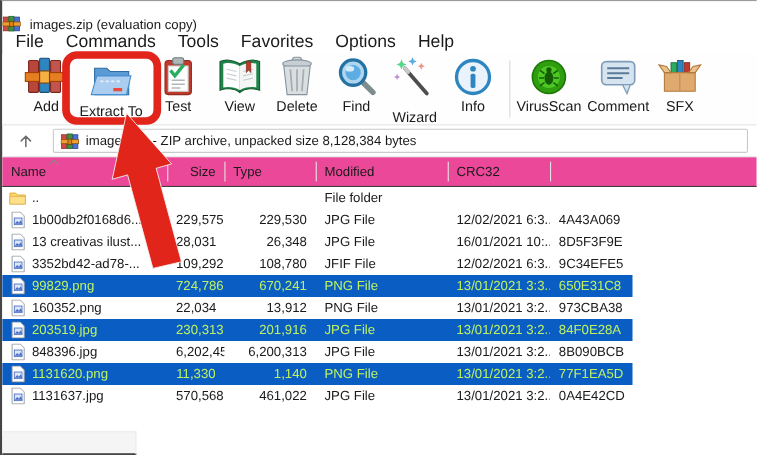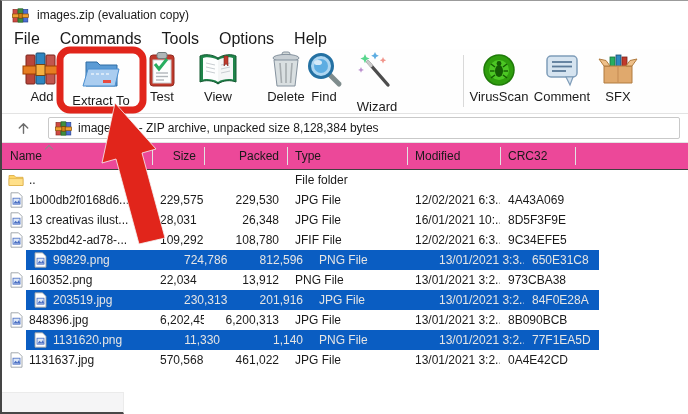--- a/index.html
+++ b/index.html
@@ -2,21 +2,21 @@
 <html><head>
 <meta charset="utf-8">
 <style>
   html,body{margin:0;padding:0;background:#fff;}
   .window{
     width:688px;height:414px;position:relative;background:#fff;
     font-family:"Liberation Sans",sans-serif;box-sizing:border-box;
     border-left:2px solid #454545;border-top:1px solid #9b9b9b;overflow:hidden;
   }
   
-  .titlebar{height:28px;display:flex;align-items:center;padding-left:10px;gap:8px;}
+  .titlebar{height:28px;display:flex;align-items:flex-end;gap:8px;}
   .title{font-size:12px;color:#1a1a1a;}
   .mini-logo{width:17px;height:15px;display:inline-flex;}
   
   .menubar{height:20px;display:flex;align-items:center;padding-left:2px;font-size:16px;color:#1a1a1a;}
   .menu-item{padding:2px 10px;cursor:default;}
   
   .toolbar{height:64px;position:relative;border-bottom:1px solid #e3e3e3;background:#fefefe;}
   .tbtn{position:absolute;top:2px;width:64px;height:60px;display:flex;flex-direction:column;
         align-items:center;font-size:13px;color:#1a1a1a;cursor:default;}
   .tbtn svg{width:40px;height:38px;flex:0 0 auto;}
@@ -32,21 +32,21 @@
            font-size:12px;color:#1a1a1a;border-bottom:1px solid #404040;position:relative;background:#ec4899;}
   .hcell{padding:0 8px;position:relative;height:100%;display:flex;align-items:center;box-sizing:border-box;}
   .hcell.right{justify-content:flex-end;}
   .hcell.sep::before{content:"";position:absolute;left:0;top:4px;bottom:4px;width:1px;background:#e2e2e2;}
   .sort-caret{position:absolute;left:44px;top:3px;width:5px;height:5px;
               border-left:1px solid #8a8a8a;border-top:1px solid #8a8a8a;transform:rotate(45deg);}
   
   .list{position:relative;background:#fff;height:226px;}
   .row{display:grid;grid-template-columns:150px 52px 83px 120px 93px 75px;height:20px;align-items:center;
        font-size:12px;color:#1a1a1a;width:573px;cursor:default;}
-  .row.selected{background:#0a5dc2;color:#e5e5e5;margin-left:24px;}
+  .row.selected{background:#0a5dc2;color:#bef264;}
   .cell{padding:0 8px;white-space:nowrap;overflow:hidden;box-sizing:border-box;}
   .cell.name{display:flex;align-items:center;gap:5px;padding-left:6px;}
   .cell.num{text-align:right;}
   .ficon{width:16px;height:16px;display:inline-flex;align-items:center;justify-content:center;flex:0 0 auto;}
   
   .bottom-strip{position:absolute;left:0;bottom:0;width:122px;height:22px;background:#f5f5f6;
                 border-top:1px solid #ebebeb;border-bottom:2px solid #474747;border-right:1px solid #ebebeb;box-sizing:border-box;}
   
   .overlay{position:absolute;left:0;top:0;pointer-events:none;z-index:50;}
 </style>
@@ -65,20 +65,21 @@
         <rect x="6.8" y="5.4" width="3.4" height="4.8" fill="#d88414" stroke="#6b3e0a" stroke-width="0.7"></rect>
       </svg>
     </span>
     <span class="title">images.zip (evaluation copy)</span>
   </div>
 
   <div class="menubar">
     <span class="menu-item">File</span>
     <span class="menu-item">Commands</span>
     <span class="menu-item">Tools</span>
+    <span class="menu-item">Favorites</span>
     <span class="menu-item">Options</span>
     <span class="menu-item">Help</span>
   </div>
 
   <div class="toolbar">
 
     <div class="tbtn" style="left:8px;">
       <svg viewBox="0 0 40 38">
         <rect x="4" y="4" width="9" height="29" rx="1" fill="#b8463b" stroke="#7d251c"></rect>
         <rect x="14" y="2" width="9" height="31" rx="1" fill="#2e86c1" stroke="#1b4f72"></rect>
@@ -131,21 +132,21 @@
             <line x1="8" y1="20" x2="17" y2="22"></line>
           <line x1="23" y1="14" x2="32" y2="12"></line>
             <line x1="23" y1="18" x2="32" y2="16"></line>
             <line x1="23" y1="22" x2="32" y2="20"></line>
         </g>
         <path d="M26 5 h4 v10 l-2 -2.5 -2 2.5 Z" fill="#c0392b" stroke="#7b241c" stroke-width="0.6"></path>
       </svg>
       <span class="tlabel">View</span>
     </div>
 
-    <div class="tbtn" style="left:252px;">
+    <div class="tbtn" style="left:236px;">
       <svg viewBox="0 0 40 38">
         <rect x="16" y="1" width="8" height="4" rx="2" fill="#d5dbdb" stroke="#85929e"></rect>
         <ellipse cx="20" cy="7" rx="13" ry="3.6" fill="#c8cfd4" stroke="#85929e"></ellipse>
         <path d="M8 9 L11 35 H29 L32 9 Z" fill="#d9dfe1" stroke="#85929e"></path>
         <g stroke="#a6acaf" stroke-width="1.6">
           <line x1="14" y1="12" x2="15.5" y2="32"></line>
             <line x1="20" y1="12" x2="20" y2="32"></line>
             <line x1="26" y1="12" x2="24.5" y2="32"></line>
         </g>
       </svg>
@@ -167,20 +168,28 @@
         <line x1="11" y1="11" x2="31" y2="34" stroke="#4d4d4d" stroke-width="3.4" stroke-linecap="round"></line>
         <line x1="11" y1="11" x2="14" y2="14.5" stroke="#c9c9c9" stroke-width="3.4" stroke-linecap="round"></line>
         <path d="M8 3 l1.4 3.2 L12.6 7.6 9.4 9 8 12.2 6.6 9 3.4 7.6 6.6 6.2 Z" fill="#58d68d"></path>
         <path d="M18 1 l1.2 2.6 L21.8 4.8 19.2 6 18 8.6 16.8 6 14.2 4.8 16.8 3.6 Z" fill="#5dade2"></path>
         <path d="M26 6 l1 2.2 L29.2 9.2 27 10.2 26 12.4 25 10.2 22.8 9.2 25 8.2 Z" fill="#f1948a"></path>
         <path d="M4 16 l0.9 2 L6.9 18.9 4.9 19.8 4 21.8 3.1 19.8 1.1 18.9 3.1 18 Z" fill="#bb8fce"></path>
       </svg>
       <span class="tlabel">Wizard</span>
     </div>
 
+    <div class="tbtn" style="left:396px;">
+      <svg viewBox="0 0 40 38">
+        <circle cx="20" cy="19" r="15" fill="#eaf2fb" stroke="#2e86c1" stroke-width="3"></circle>
+        <circle cx="20" cy="11.5" r="2.6" fill="#2e86c1"></circle>
+        <rect x="17.8" y="16" width="4.4" height="13" rx="1.5" fill="#2e86c1"></rect>
+      </svg>
+      <span class="tlabel">Info</span>
+    </div>
 
     <div class="tsep"></div>
 
     <div class="tbtn" style="left:462px;width:70px;">
       <svg viewBox="0 0 40 38">
         <circle cx="20" cy="19" r="15" fill="#2f9e0e" stroke="#1e7a08" stroke-width="1.5"></circle>
         <circle cx="20" cy="19" r="10" fill="#4cc724"></circle>
         <ellipse cx="20" cy="20" rx="4" ry="6" fill="#145c04"></ellipse>
         <circle cx="20" cy="12.5" r="2.4" fill="#145c04"></circle>
         <g stroke="#145c04" stroke-width="1.4">
@@ -243,23 +252,20 @@
   </div>
 
   <div class="headers">
     <div class="hcell">
       <span>Name</span>
       <span class="sort-caret"></span>
     </div>
     <div class="hcell right sep">
         <span>Size</span>
       </div>
-    <div class="hcell right sep">
-        <span>Packed</span>
-      </div>
     <div class="hcell sep">
         <span>Type</span>
       </div>
     <div class="hcell sep">
         <span>Modified</span>
       </div>
     <div class="hcell sep">
         <span>CRC32</span>
       </div>
     <div class="hcell sep"></div>
@@ -338,21 +344,21 @@
           <span class="ficon">
             <svg width="13" height="16" viewBox="0 0 13 16">
               <path d="M1 0.8 h7.5 l3.5 3.5 V15.2 H1 Z" fill="#fff" stroke="#9aa0a6" stroke-width="0.9"></path>
               <rect x="3" y="6.2" width="7" height="6" fill="#dbe6f7" stroke="#4a6fc4" stroke-width="0.8"></rect>
               <path d="M3.4 11.4 l2.2-2.6 1.6 1.6 1.6-2.2 1.6 3.2 Z" fill="#4a6fc4"></path>
             </svg>
           </span>
           <span>99829.png</span>
         </div>
         <div class="cell num">724,786</div>
-        <div class="cell num">812,596</div>
+        <div class="cell num">670,241</div>
         <div class="cell">PNG File</div>
         <div class="cell">13/01/2021 3:3...</div>
         <div class="cell">650E31C8</div>
       </div>
       <div class="row">
         <div class="cell name">
           <span class="ficon">
             <svg width="13" height="16" viewBox="0 0 13 16">
               <path d="M1 0.8 h7.5 l3.5 3.5 V15.2 H1 Z" fill="#fff" stroke="#9aa0a6" stroke-width="0.9"></path>
               <rect x="3" y="6.2" width="7" height="6" fill="#dbe6f7" stroke="#4a6fc4" stroke-width="0.8"></rect>

